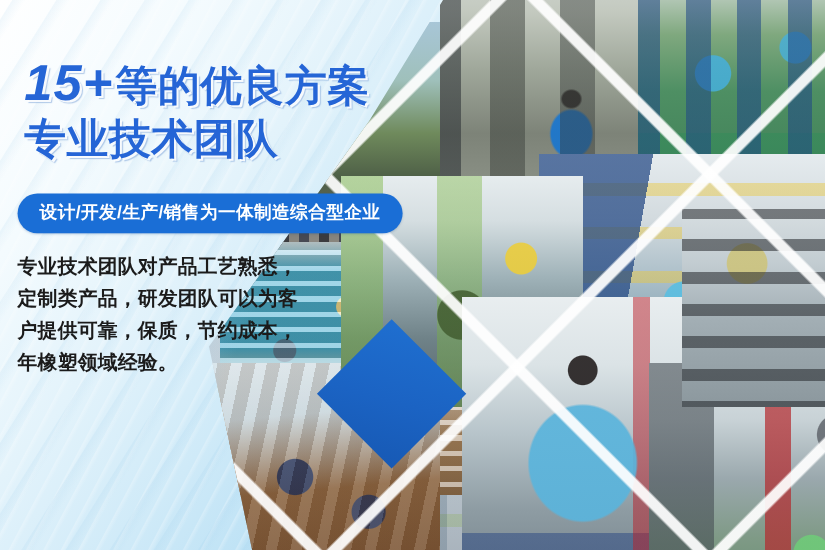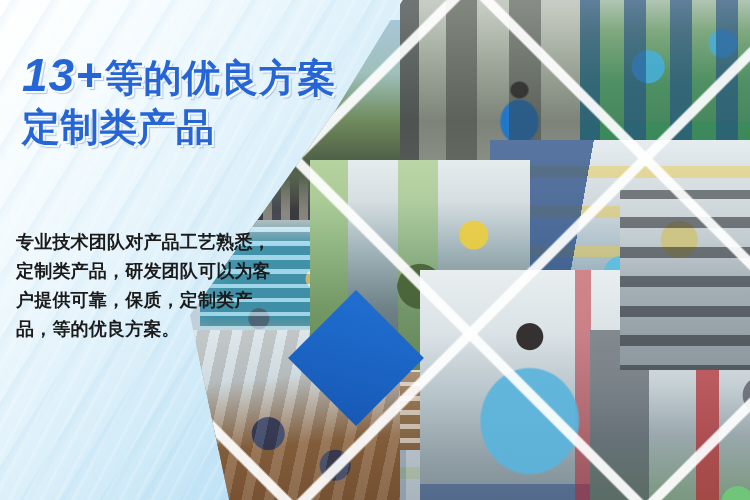--- a/index.html
+++ b/index.html
@@ -256,22 +256,23 @@
       </div>
 
     </div>
     <div class="lattice"></div>
     <div class="collage-fade"></div>
   </div>
 
   <div class="copy">
 
     <div class="headline">
-      <span class="l1"><span class="num">13+</span><span>等的优良方案</span></span>
-      <span class="l2">定制类产品</span>
+      <span class="l1"><span class="num">15+</span><span>等的优良方案</span></span>
+      <span class="l2">专业技术团队</span>
     </div>
 
-
-    <div class="body">专业技术团队对产品工艺熟悉，定制类产品，研发团队可以为客户提供可靠，保质，定制类产品，等的优良方案。</div>
+    <div class="pill">设计/开发/生产/销售为一体制造综合型企业</div>
+
+    <div class="body">专业技术团队对产品工艺熟悉，定制类产品，研发团队可以为客户提供可靠，保质，节约成本，年橡塑领域经验。</div>
 
   </div>
 
 </div>
 
 </body></html>

